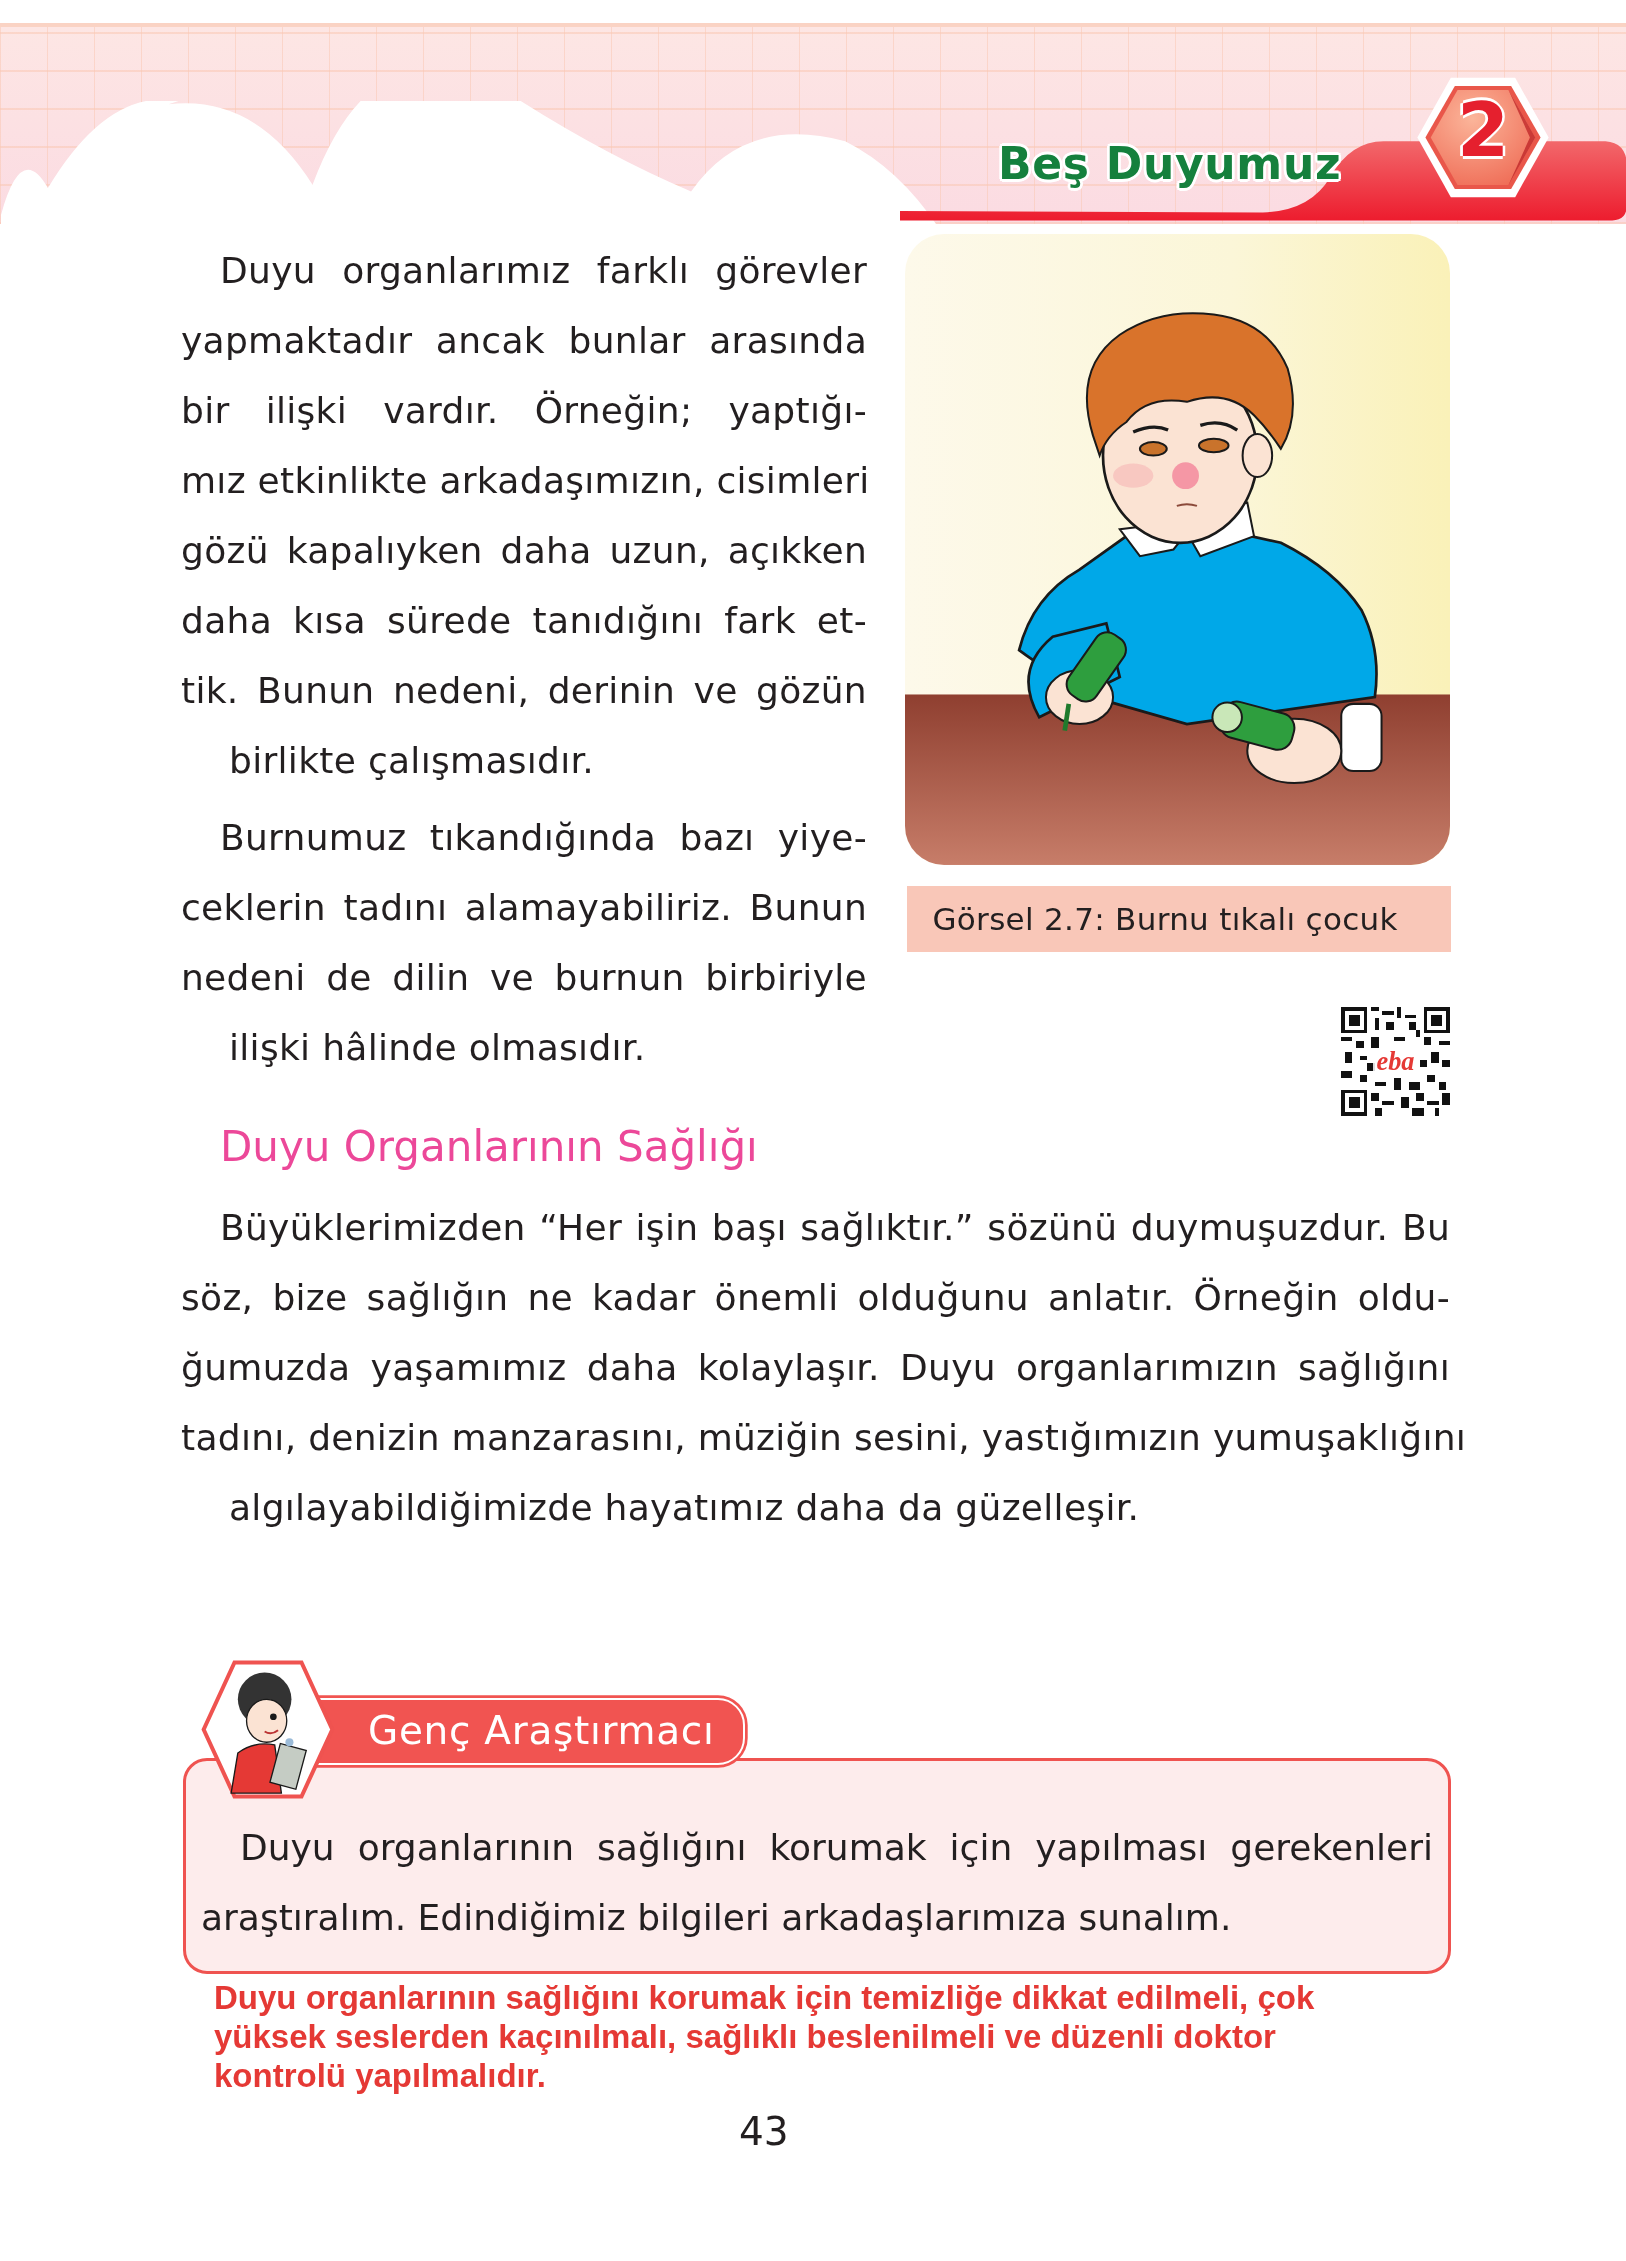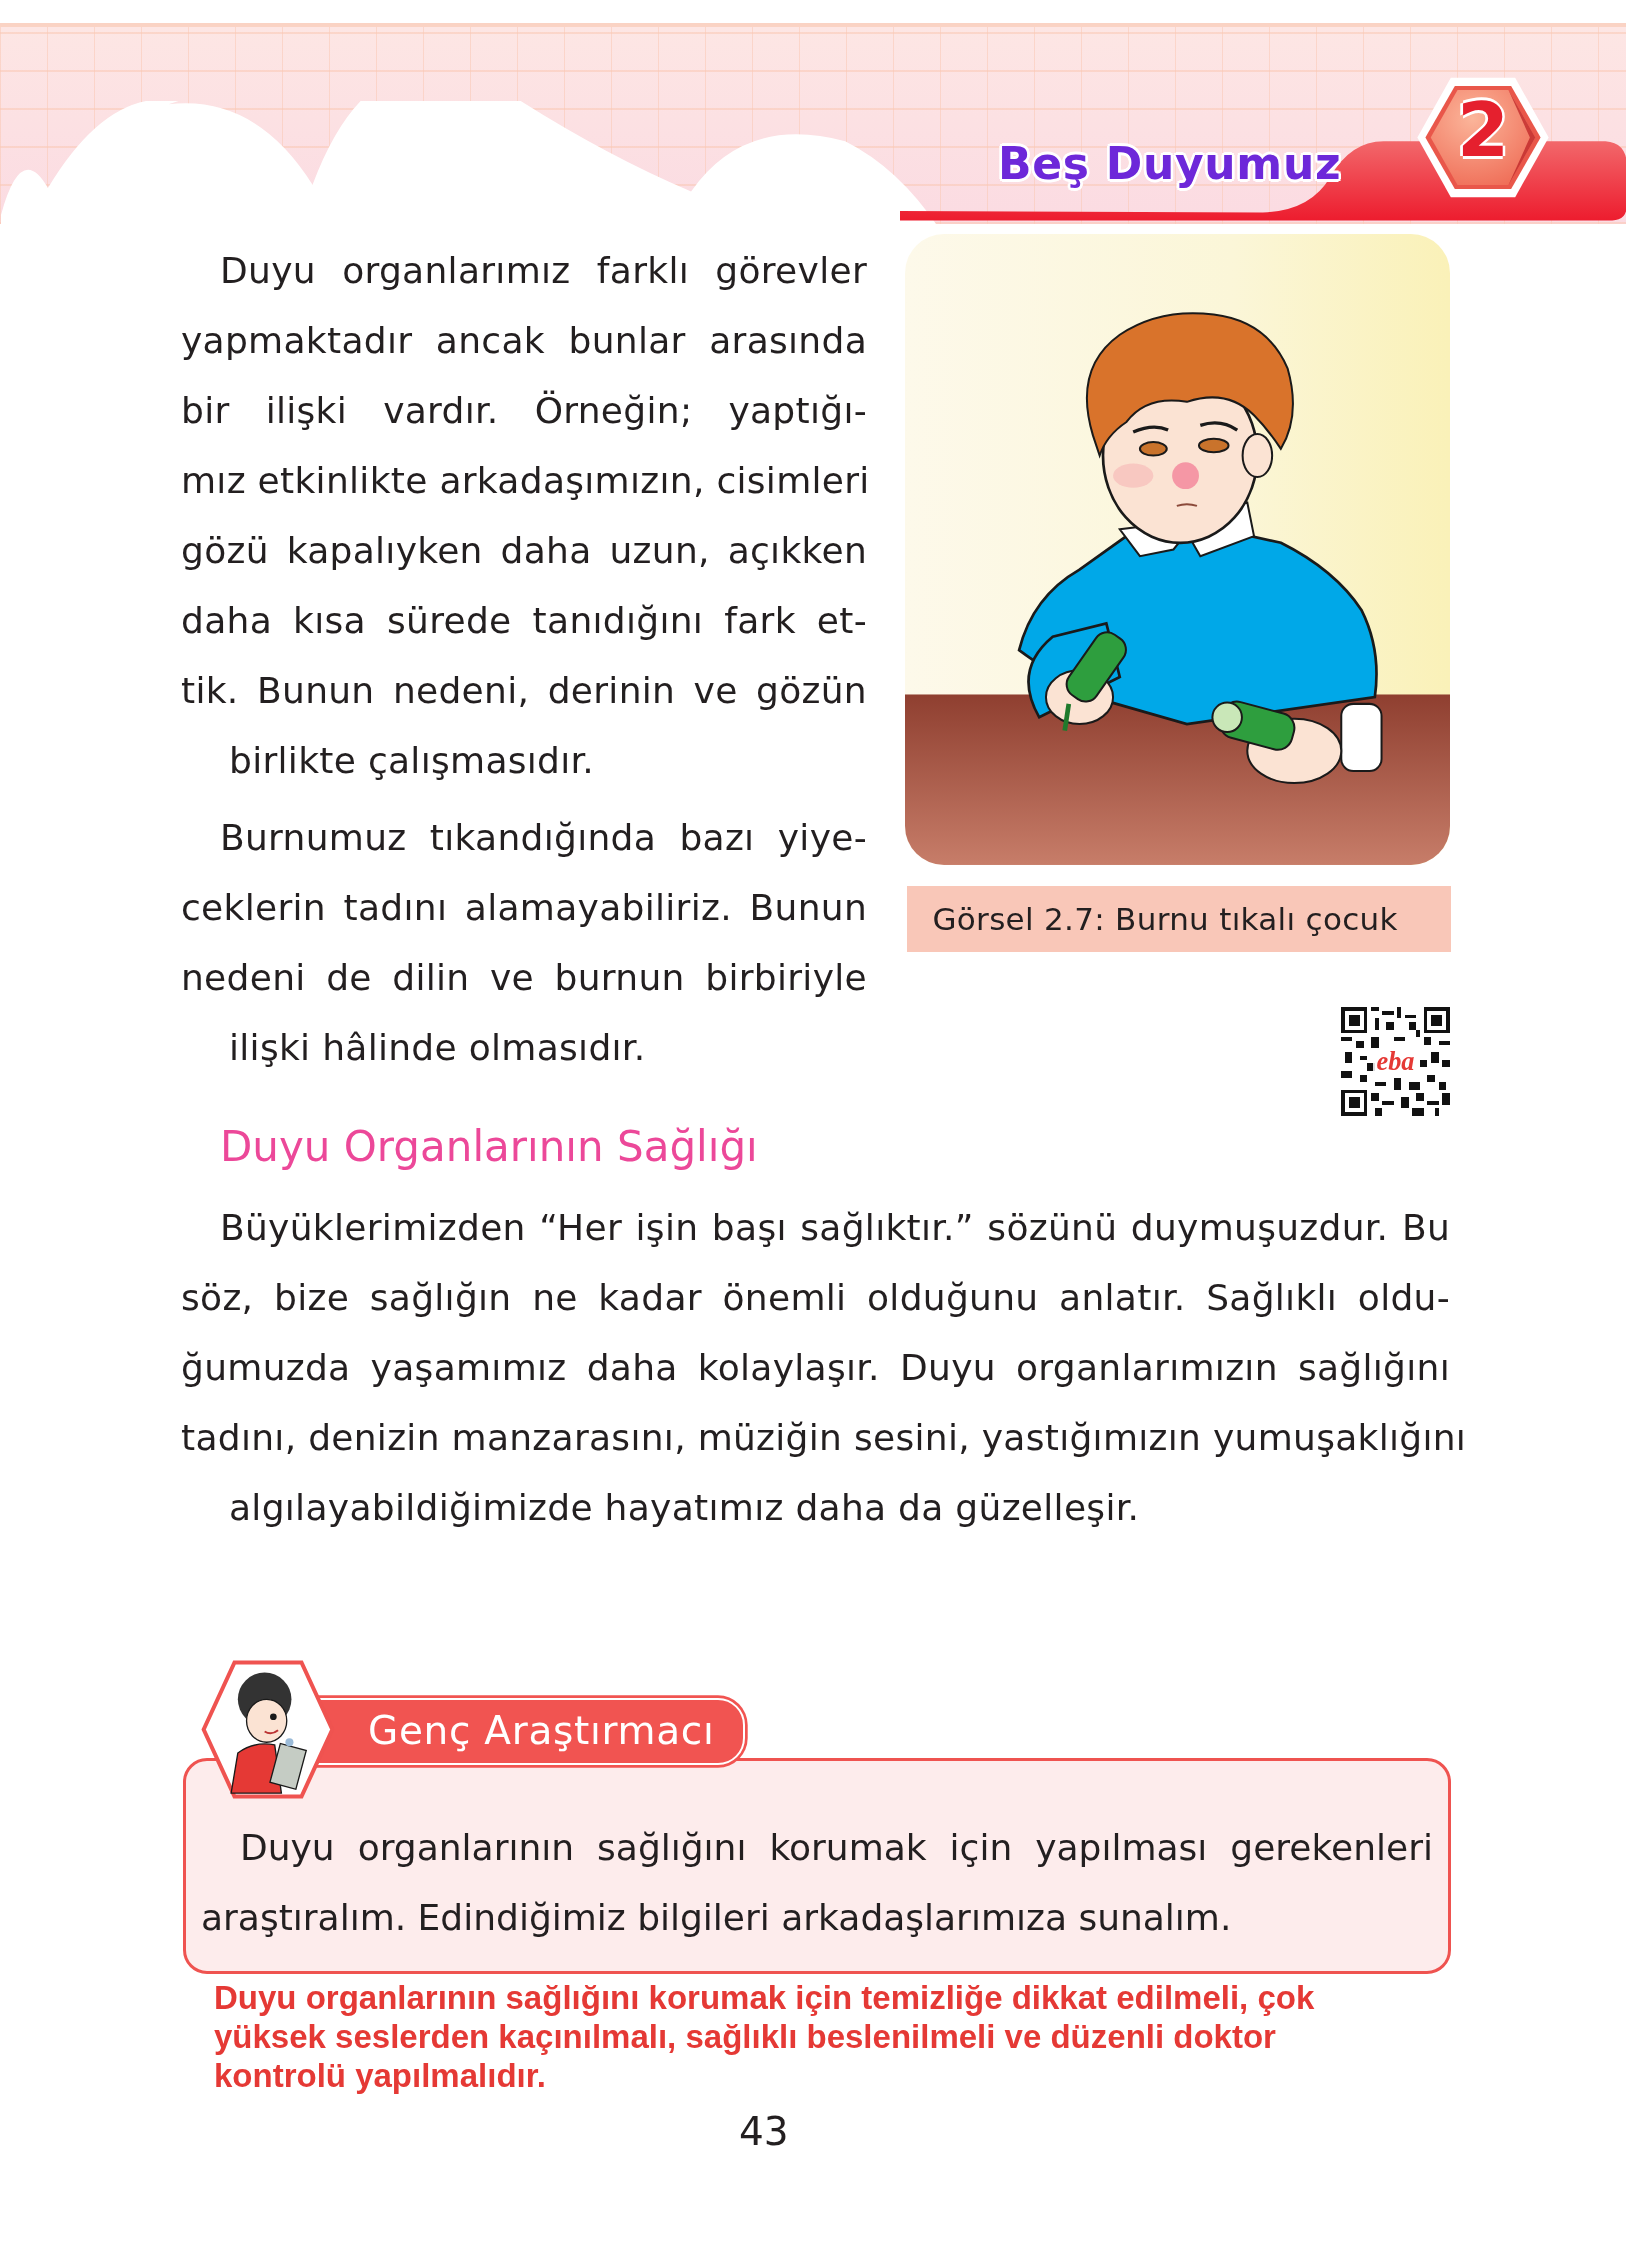--- a/index.html
+++ b/index.html
@@ -12,21 +12,21 @@
     background:
       repeating-linear-gradient(90deg, rgba(250,200,180,0.55) 0 1.3px, transparent 1.3px 47px),
       repeating-linear-gradient(0deg, rgba(250,200,180,0.55) 0 2px, transparent 2px 38px),
       linear-gradient(180deg, #fde6e4 0%, #fbdbe2 100%);
     border-top: 4px solid #fad3c4;
   }
   .clouds { position: absolute; left: 0; top: 101px; width: 940px; height: 134px; }
   .red-ribbon { position: absolute; left: 900px; top: 137px; width: 727px; height: 85px; }
   .chapter-title {
     position: absolute; left: 998px; top: 138px; font-size: 44px; font-weight: bold;
-    font-family: "DejaVu Sans", sans-serif; color: #6d28d9; letter-spacing: 0.7px;
+    font-family: "DejaVu Sans", sans-serif; color: #15803d; letter-spacing: 0.7px;
     text-shadow: 2.7px 0 0 #fff, -2.7px 0 0 #fff, 0 2.7px 0 #fff, 0 -2.7px 0 #fff,
                  2px 2px 0 #fff, -2px -2px 0 #fff, 2px -2px 0 #fff, -2px 2px 0 #fff;
   }
   .chapter-badge { position: absolute; left: 1416px; top: 75px; width: 134px; height: 125px; }
   .chapter-num {
     position: absolute; left: 1416px; top: 86px; width: 134px; text-align: center;
     font-size: 75px; font-weight: bold; color: #e5202e;
     text-shadow: 2.7px 0 0 #fff, -2.7px 0 0 #fff, 0 2.7px 0 #fff, 0 -2.7px 0 #fff;
   }
 
@@ -243,21 +243,21 @@
       <rect x="21" y="14" width="2" height="2"></rect>
   </g>
   <rect x="8.5" y="11.5" width="12" height="6" fill="#ffffff" opacity="0.85"></rect>
   <text x="14.5" y="16.8" text-anchor="middle" font-family="Liberation Serif, serif" font-style="italic" font-weight="bold" font-size="7" fill="#e53935">eba</text>
 </svg>
 
 <div class="section-heading">Duyu Organlarının Sağlığı</div>
 
 <div class="para p3">
   <span class="line indent">Büyüklerimizden “Her işin başı sağlıktır.” sözünü duymuşuzdur. Bu</span>
-  <span class="line">söz, bize sağlığın ne kadar önemli olduğunu anlatır. Sağlıklı oldu-</span>
+  <span class="line">söz, bize sağlığın ne kadar önemli olduğunu anlatır. Örneğin oldu-</span>
   <span class="line">ğumuzda yaşamımız daha kolaylaşır. Duyu organlarımızın sağlığını</span>
   <span class="line">tadını, denizin manzarasını, müziğin sesini, yastığımızın yumuşaklığını</span>
   <span class="line last">algılayabildiğimizde hayatımız daha da güzelleşir.</span>
 </div>
 
 <div class="research-box"></div>
 <div class="research-tab"></div>
 <div class="research-tab-label">Genç Araştırmacı</div>
 
 <svg class="research-hex" viewBox="0 0 200 210" width="134" height="141">

